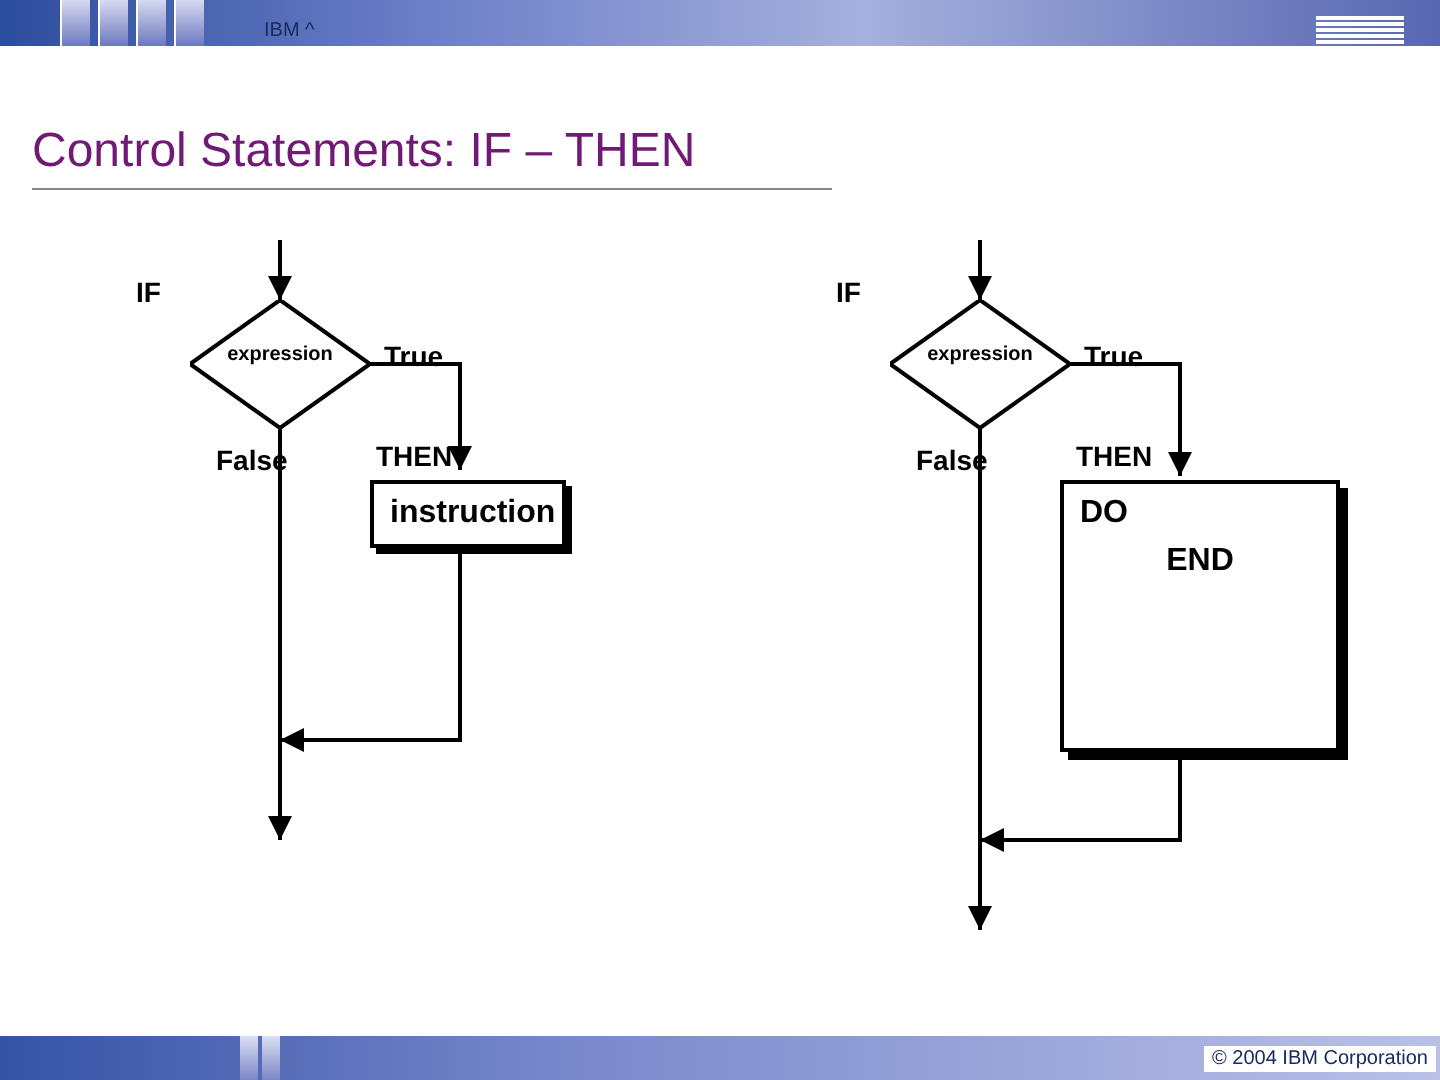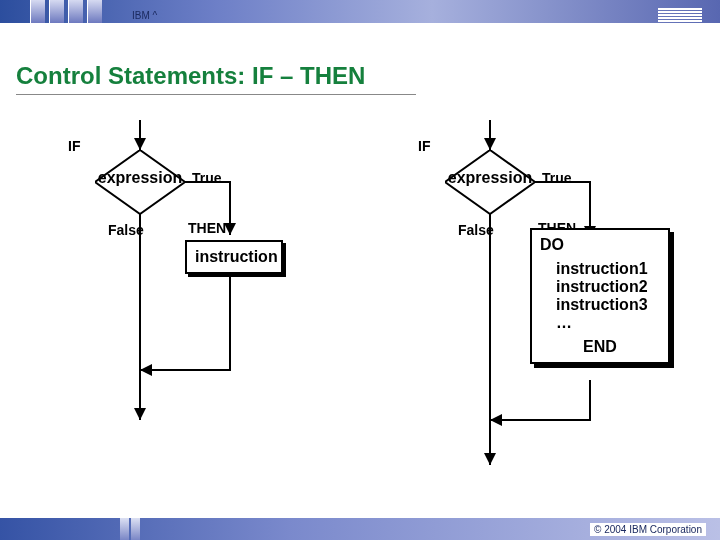--- a/index.html
+++ b/index.html
@@ -43,22 +43,22 @@
   .logo-right {
     position: absolute;
     right: 18px; top: 8px;
     color:#ffffff;
   }
   .title {
     position: absolute;
     left: 16px;
     top: 62px;
     font-size: 24px;
-    color: #15803d;
-    font-weight: 700;
+    color: #701a75;
+    font-weight: 400;
   }
   .title-rule {
     position: absolute;
     left: 16px; top: 94px;
     width: 400px; height: 1px;
     background: #888;
   }
 
   .flow-area {
     position: absolute;
@@ -68,40 +68,40 @@
   .fc  { position: absolute; font-size: 14px; font-weight: bold; }
   .diamond-wrap { position:absolute; }
   .diamond {
     width: 90px; height: 55px;
     position: relative;
   }
   .diamond svg { position:absolute; left:0; top:0; }
   .diamond .lbl {
     position:absolute; left:0; right:0; top:0; bottom:0;
     display:flex; align-items:center; justify-content:center;
-    font-size:16px; font-weight:bold;
+    font-size:10px; font-weight:bold;
   }
   .ibox {
     position:absolute;
     border:2px solid #000;
     background:#fff;
     padding:6px 8px;
     font-size:16px;
     font-weight:bold;
   }
   svg.wire { position:absolute; left:0; top:0; overflow:visible; }
   .arrowhead { fill:#000; }
 
   .bottom-band {
     position:absolute;
     left:0; right:0; bottom:0;
     height:22px;
     background: linear-gradient(90deg, #3553a5 0%, #7a89cc 40%, #bac0e6 100%);
     display:flex; align-items:center; justify-content:flex-end;
-    padding-right:14px;
+    padding-right:2px;
     box-sizing:border-box;
   }
   .copyright {
     font-size:10px;
     color:#1b2a60;
     background:#ffffff;
     padding:1px 4px;
   }
   .mini-stripes {
     position:absolute; left:120px; top:0; bottom:0; width:22px;
@@ -205,28 +205,22 @@
           <polygon points="45,0 90,32 45,64 0,32" fill="#fff" stroke="#000" stroke-width="2"></polygon>
         </svg>
         <span class="lbl">expression</span>
       </div>
     </div>
 
     <span class="fc" style="left:162px; top:50px;">True</span>
     <span class="fc" style="left:78px; top:102px;">False</span>
     <span class="fc" style="left:158px; top:100px;">THEN</span>
 
-    <div class="ibox" style="left:150px; top:108px; width:120px; height:120px; box-shadow:4px 4px 0 #000;">
+    <div class="ibox" style="left:150px; top:120px; width:120px; height:120px; box-shadow:4px 4px 0 #000;">
       <div style="margin-bottom:6px;">DO</div>
-      <div style="padding-left:16px;">
-        <div>instruction1</div>
-        <div>instruction2</div>
-        <div>instruction3</div>
-        <div style="letter-spacing:4px;">…</div>
-      </div>
       <div style="margin-top:6px;text-align:center;">END</div>
     </div>
   </div>
 
 </div>
 
 <div class="bottom-band">
   <div class="mini-stripes">
       <div></div>
       <div></div>

